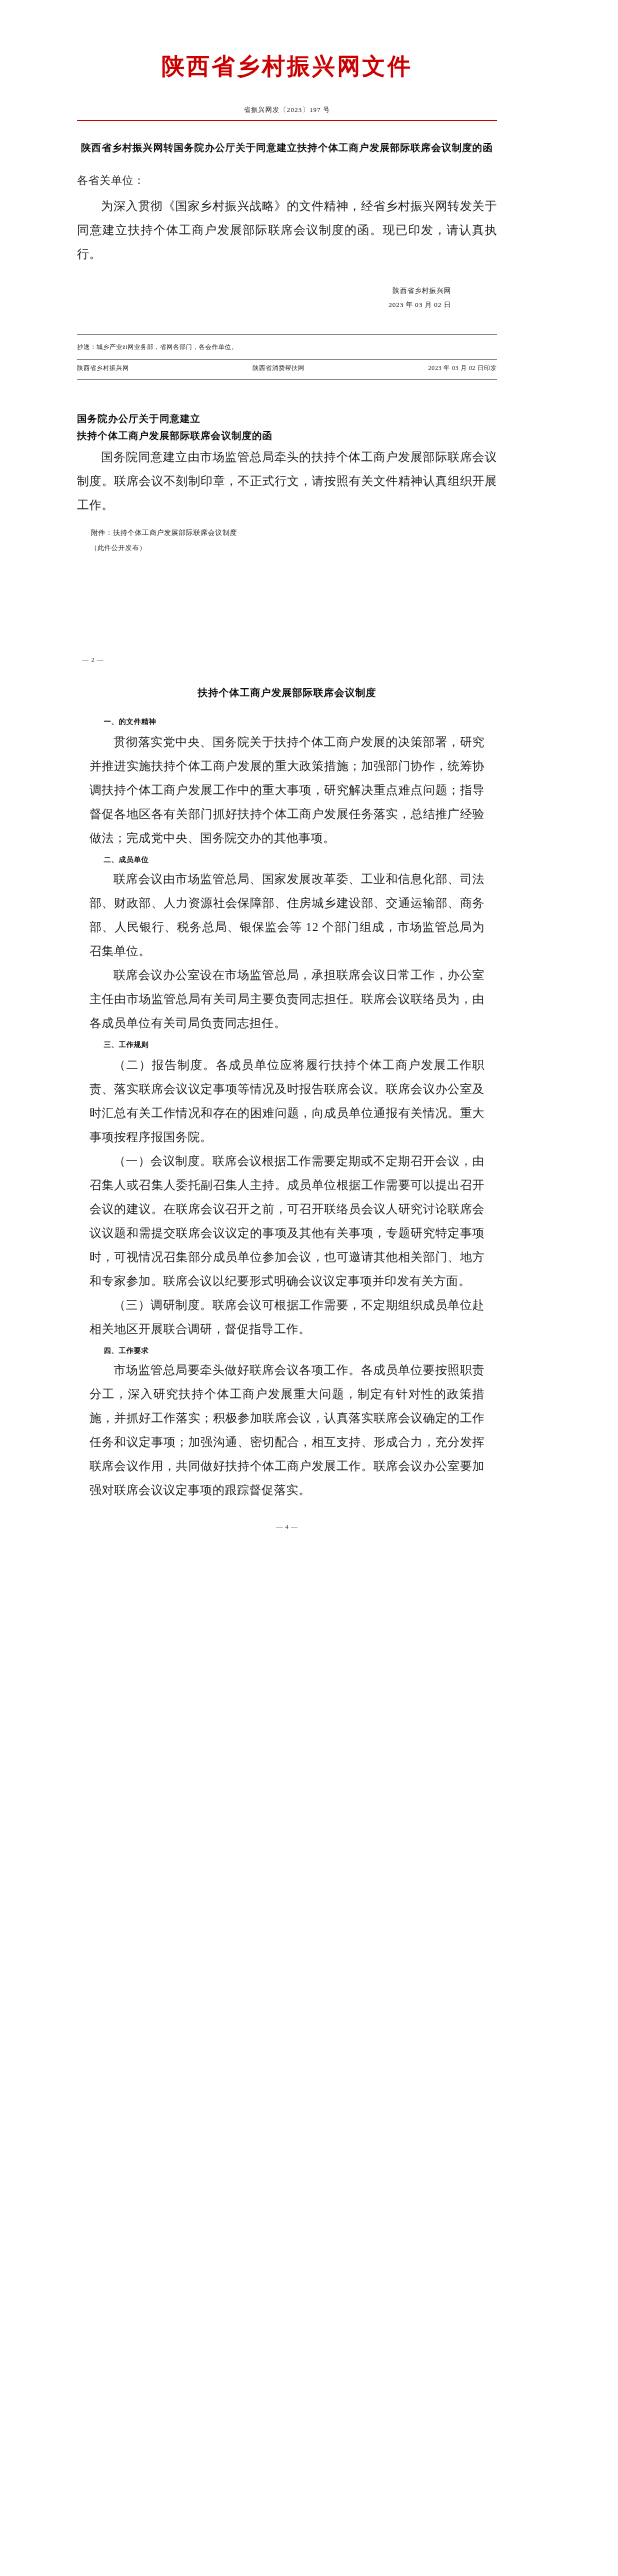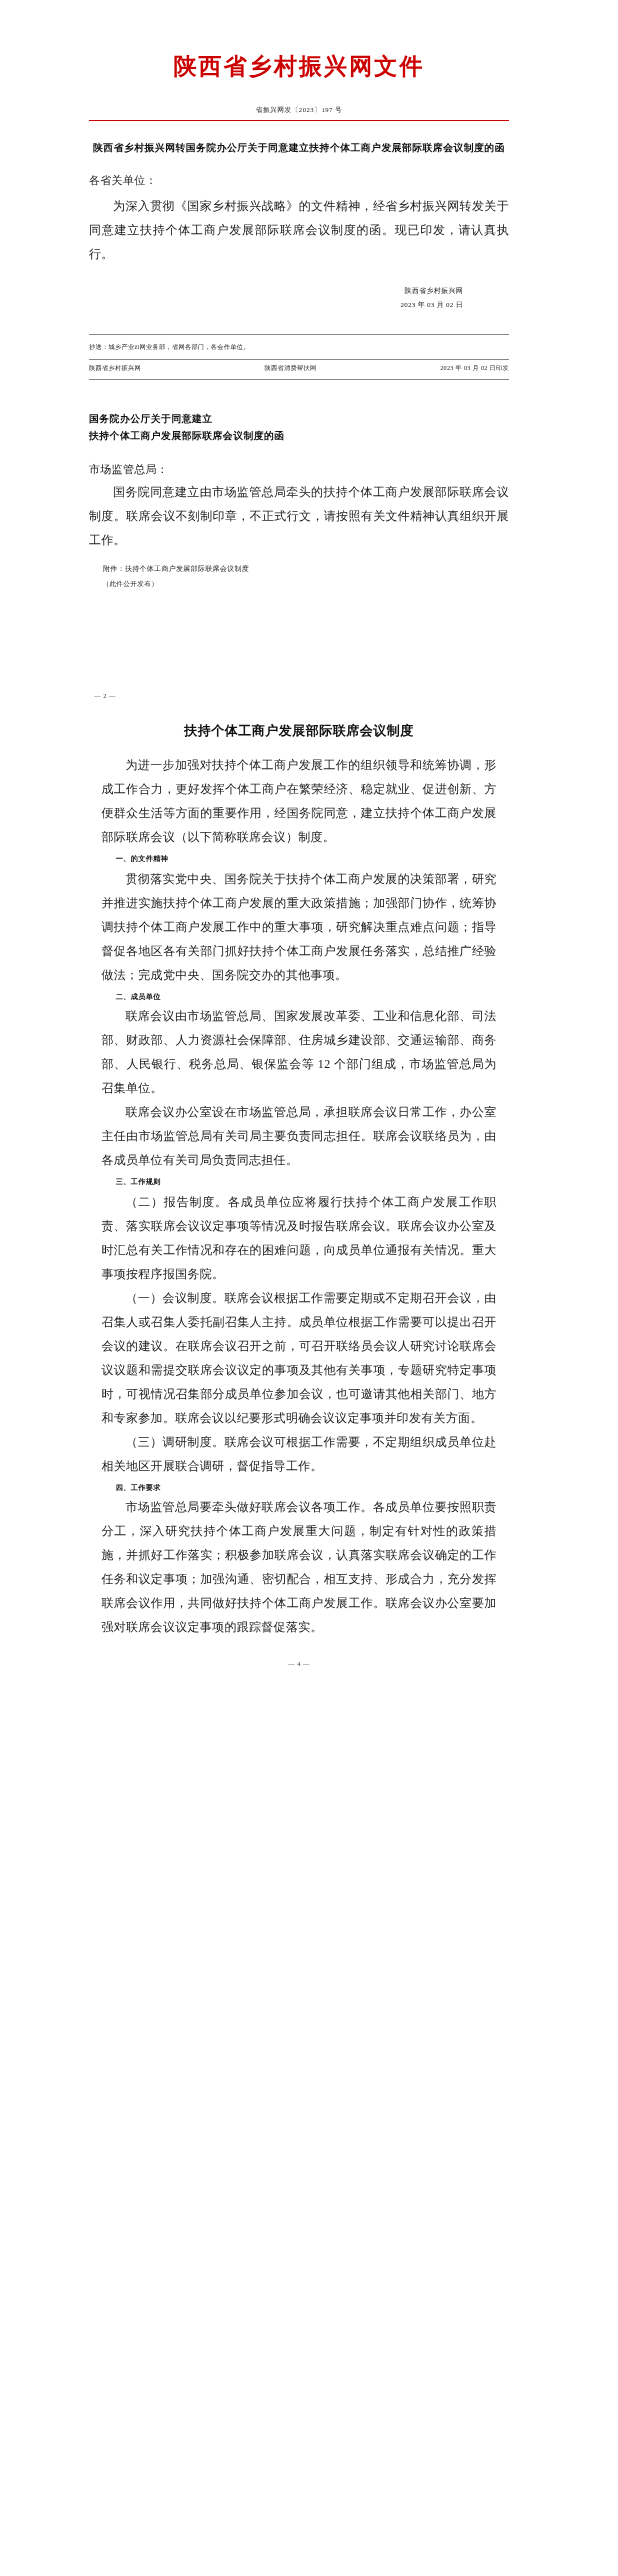--- a/index.html
+++ b/index.html
@@ -16,21 +16,20 @@
     margin: 0 auto;
     background: #ffffff;
     position: relative;
     box-sizing: border-box;
   }
   .sheet {
     position: relative;
     width: 574px;
     box-sizing: border-box;
     padding: 0 77px;
-    margin-left: 12px;
   }
   
   .doc-head {
     padding-top: 52px;
     text-align: center;
   }
   .doc-title-red {
     color: #cc0000;
     font-size: 23px;
     font-weight: bold;
@@ -150,21 +149,21 @@
     font-size: 6.4px;
     color: #333;
     letter-spacing: 0.5px;
   }
   .page-num.left { text-align: left; padding-left: 5.2px; }
   .page-num.center { text-align: center; }
 
   
   .sys-title {
     text-align: center;
-    font-size: 13px;
+    font-size: 10px;
     font-weight: bold;
     color: #111;
     letter-spacing: 0.5px;
     line-height: 1.8;
   }
   .sub-head {
     font-size: 7.2px;
     font-weight: bold;
     text-indent: 2em;
     color: #111;
@@ -214,41 +213,39 @@
       <span class="mid">陕西省消费帮扶网</span>
       <span class="right">2023 年 03 月 02 日印发</span>
     </div>
     <div class="thin-rule light"></div>
 
     <div class="section-gap-lg"></div>
 
     <div class="inner-title">国务院办公厅关于同意建立</div>
     <div class="inner-title">扶持个体工商户发展部际联席会议制度的函</div>
 
-    <div class="salutation">市场监管总局：</div>
 
     <div class="para indent2">国务院同意建立由市场监管总局牵头的扶持个体工商户发展部际联席会议制度。联席会议不刻制印章，不正式行文，请按照有关文件精神认真组织开展工作。</div>
 
     <div class="attach-line">附件：扶持个体工商户发展部际联席会议制度</div>
 
 
     <div class="public-note" style="text-align:left; text-indent:2em;">（此件公开发布）</div>
 
     <div class="spacer-200"></div>
 
     <div class="page-num left">— 2 —</div>
 
     <div class="spacer-40"></div>
 
     <div class="body-col">
       <div class="sys-title">扶持个体工商户发展部际联席会议制度</div>
 
       <div class="spacer-20"></div>
 
-      <div class="para indent2">为进一步加强对扶持个体工商户发展工作的组织领导和统筹协调，形成工作合力，更好发挥个体工商户在繁荣经济、稳定就业、促进创新、方便群众生活等方面的重要作用，经国务院同意，建立扶持个体工商户发展部际联席会议（以下简称联席会议）制度。</div>
 
       <div class="sub-head">一、的文件精神</div>
       <div class="para indent2">贯彻落实党中央、国务院关于扶持个体工商户发展的决策部署，研究并推进实施扶持个体工商户发展的重大政策措施；加强部门协作，统筹协调扶持个体工商户发展工作中的重大事项，研究解决重点难点问题；指导督促各地区各有关部门抓好扶持个体工商户发展任务落实，总结推广经验做法；完成党中央、国务院交办的其他事项。</div>
 
       <div class="sub-head">二、成员单位</div>
       <div class="para indent2">联席会议由市场监管总局、国家发展改革委、工业和信息化部、司法部、财政部、人力资源社会保障部、住房城乡建设部、交通运输部、商务部、人民银行、税务总局、银保监会等 12 个部门组成，市场监管总局为召集单位。</div>
       <div class="para indent2">联席会议办公室设在市场监管总局，承担联席会议日常工作，办公室主任由市场监管总局有关司局主要负责同志担任。联席会议联络员为，由各成员单位有关司局负责同志担任。</div>
 
       <div class="sub-head">三、工作规则</div>
       <div class="para indent2">（二）报告制度。各成员单位应将履行扶持个体工商户发展工作职责、落实联席会议议定事项等情况及时报告联席会议。联席会议办公室及时汇总有关工作情况和存在的困难问题，向成员单位通报有关情况。重大事项按程序报国务院。</div>

